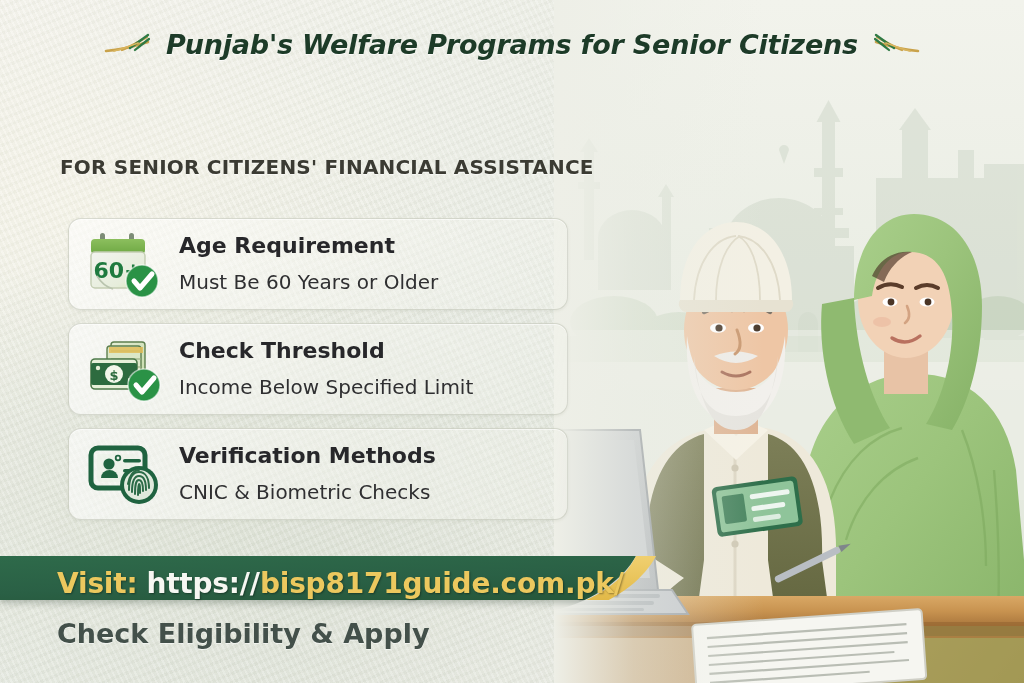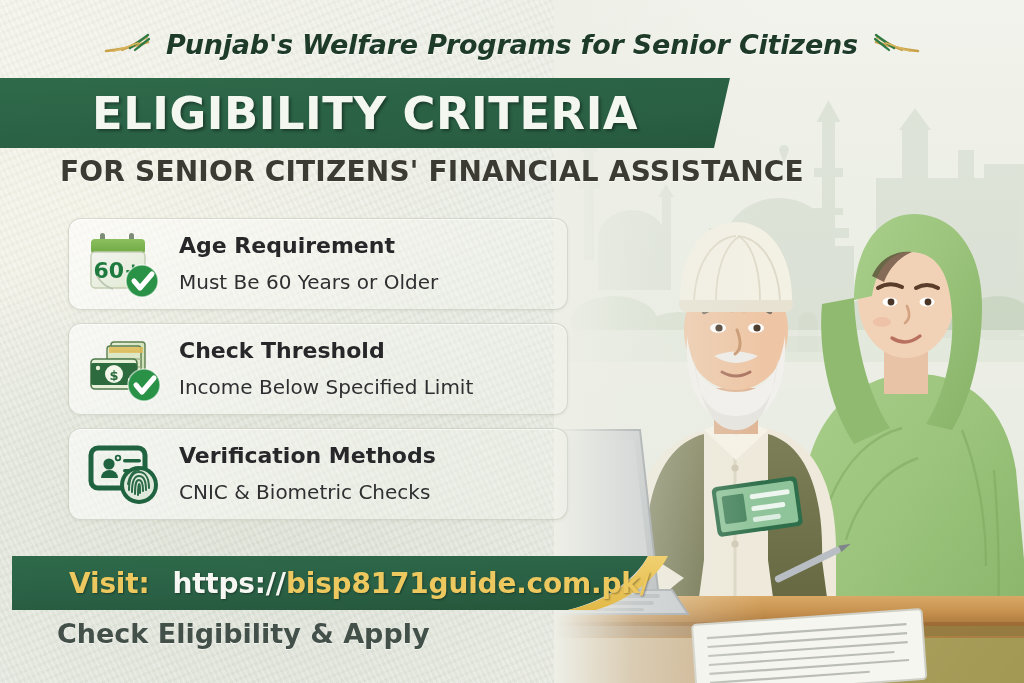--- a/index.html
+++ b/index.html
@@ -103,21 +103,21 @@
   }
 
   
   .subtitle {
     position: absolute;
     left: 60px;
     top: 155px;
     z-index: 6;
     font-family: "DejaVu Sans", sans-serif;
     font-weight: 700;
-    font-size: 28px;
+    font-size: 20px;
     letter-spacing: 0.2px;
     color: #3b3b33;
     white-space: nowrap;
     text-shadow: 0 1px 0 rgba(255,255,255,.6);
   }
 
   
   .criteria {
     position: absolute;
     left: 68px;
@@ -163,24 +163,24 @@
     font-size: 20px;
     color: #2f2f31;
     line-height: 1.3;
     margin-top: 10px;
     white-space: nowrap;
   }
 
   
   .url-banner {
     position: absolute;
-    left: 12px;
+    left: 0;
     top: 556px;
     width: 660px;
-    height: 54px;
+    height: 44px;
     z-index: 6;
   }
   .url-banner .shape {
     position: absolute;
     inset: 0;
     background: linear-gradient(178deg, #2e6a4a 0%, #2a6045 55%, #255639 100%);
     clip-path: path("M0,0 L636,0 C624,22 596,44 556,54 L0,54 Z");
     box-shadow: 0 3px 7px rgba(30,50,35,.28);
   }
   .url-banner .gold-edge {
@@ -198,21 +198,21 @@
     display: flex;
     align-items: center;
     font-family: "DejaVu Sans", sans-serif;
     font-weight: 700;
     font-size: 28px;
     letter-spacing: -0.2px;
     white-space: nowrap;
     text-shadow: 1px 1px 2px rgba(0,0,0,.35);
   }
   .url-visit { color: #ecc85e; }
-  .url-scheme { color: #f6f7f2; margin-left: 23px; }
+  .url-scheme { color: #f6f7f2; margin-left: 9px; }
   .url-host { color: #ecc85e; }
 
   
   .cta {
     position: absolute;
     left: 57px;
     top: 618px;
     z-index: 6;
     font-family: "DejaVu Sans", sans-serif;
     font-weight: 700;
@@ -457,23 +457,20 @@
       <svg viewBox="0 0 46 22" width="46" height="22" xmlns="http://www.w3.org/2000/svg">
         <path d="M2,18 C14,17 28,14 44,9" stroke="#c9a24a" stroke-width="2.6" fill="none" stroke-linecap="round"></path>
         <path d="M18,17 C26,14 34,9 43,4" stroke="#c9a24a" stroke-width="2.2" fill="none" stroke-linecap="round"></path>
         <path d="M26,15 C32,11 38,6 44,2" stroke="#2f7a45" stroke-width="2.4" fill="none" stroke-linecap="round"></path>
         <path d="M31,17 C36,13 41,9 45,6" stroke="#2f7a45" stroke-width="2.2" fill="none" stroke-linecap="round"></path>
         <path d="M10,18 C18,16 26,13 34,10" stroke="#d8b45e" stroke-width="1.8" fill="none" stroke-linecap="round"></path>
       </svg>
     </span>
   </div>
 
-  <div class="title-banner">
-    <span class="title-banner-text">ELIGIBILITY CRITERIA</span>
-  </div>
 
   <div class="subtitle">FOR SENIOR CITIZENS' FINANCIAL ASSISTANCE</div>
 
   <div class="criteria">
 
     <div class="card">
       <div class="card-icon">
         <svg viewBox="0 0 78 72" width="78" height="72" xmlns="http://www.w3.org/2000/svg">
           <defs>
             <linearGradient id="calTop" x1="0" y1="0" x2="0" y2="1">

